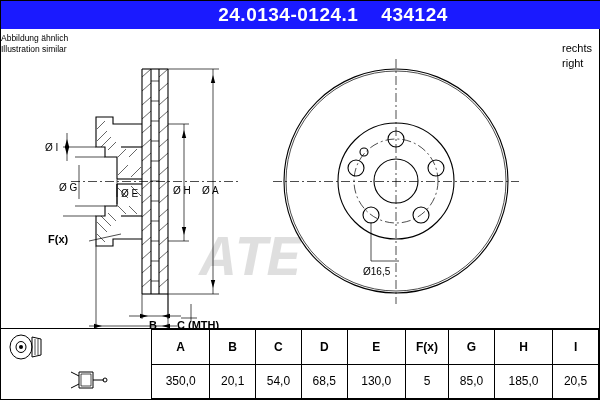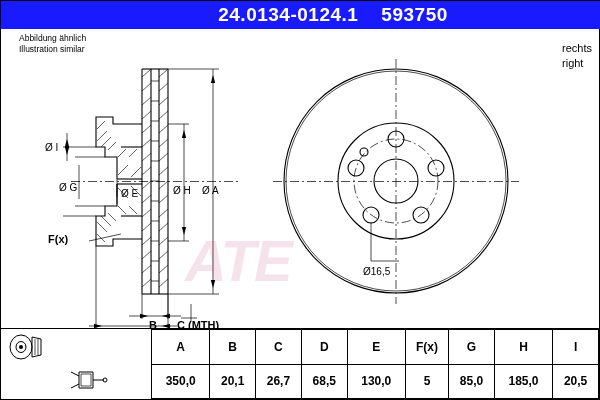--- a/index.html
+++ b/index.html
@@ -14,57 +14,57 @@
 
   
   .header{
     position:absolute;left:0;top:0;width:600px;height:28px;
     background:#1a1aff;
     display:flex;align-items:center;justify-content:center;gap:23px;padding-left:32px;
   }
   .header .t{color:#fff;font-size:19px;font-weight:bold;letter-spacing:0.5px;}
 
   
-  .note{position:absolute;left:18px;top:32px;font-size:8.5px;line-height:1.25;}
+  .note{position:absolute;left:0;top:32px;font-size:8.5px;line-height:1.25;}
 
   
   .sidenote{position:absolute;right:7px;top:40px;font-size:11px;line-height:1.35;}
 
   
   .draw{position:absolute;left:0;top:28px;width:536px;height:300px;}
 
   svg{display:block;}
   .ln{stroke:#000;fill:none;}
   .thin{stroke-width:0.7;}
   .med{stroke-width:1.1;}
   .hatch{stroke:#000;stroke-width:0.6;}
   .dash{stroke:#000;stroke-width:0.7;stroke-dasharray:9 3 2 3;fill:none;}
   .lbl{font-family:"Liberation Sans", sans-serif;font-size:10px;fill:#000;}
   .lblb{font-family:"Liberation Sans", sans-serif;font-size:11px;fill:#000;font-weight:bold;}
 
   
-  .wm{position:absolute;left:184px;top:198px;font-size:58px;font-weight:bold;font-style:italic;
-      color:#be185d;opacity:0.12;letter-spacing:-2px;}
+  .wm{position:absolute;left:200px;top:198px;font-size:58px;font-weight:bold;font-style:italic;
+      color:#000000;opacity:0.12;letter-spacing:-2px;font-family:Liberation Mono, monospace;}
 
   
   .table{position:absolute;left:0;bottom:0;width:598px;height:70px;border-top:1px solid #000;}
   table{border-collapse:collapse;width:100%;height:100%;font-size:12px;}
-  td,th{border:1px solid #000;text-align:center;vertical-align:middle;padding:0;font-weight:bold;}
+  td,th{border:1px solid #000;text-align:center;vertical-align:middle;padding:0;font-weight:normal;}
   .hdr td{font-weight:bold;height:28px;}
   .vals td{height:28px;}
   .noborder{border:none;}
 </style>
 </head>
 <body>
 
 <div class="page">
 
   <div class="header">
     <span class="t">24.0134-0124.1</span>
-    <span class="t">593750</span>
+    <span class="t">434124</span>
   </div>
 
   <div class="note">
     <div>Abbildung ähnlich</div>
     <div>Illustration similar</div>
   </div>
 
   <div class="sidenote">
     <div>rechts</div>
     <div>right</div>
@@ -280,21 +280,21 @@
             <path d="M78,4 L92,4 L92,20 L78,20 Z" fill="none" stroke="#000" stroke-width="1"></path>
             <path d="M80,6 L90,6 L90,18 L80,18 Z" fill="none" stroke="#000" stroke-width="0.7"></path>
             <line x1="92" y1="12" x2="103" y2="12" stroke="#000" stroke-width="1"></line>
             <circle cx="104" cy="12" r="2" fill="none" stroke="#000" stroke-width="1"></circle>
             <line x1="70" y1="4" x2="78" y2="8" stroke="#000" stroke-width="1"></line>
             <line x1="70" y1="20" x2="78" y2="16" stroke="#000" stroke-width="1"></line>
           </svg>
         </td>
         <td>350,0</td>
         <td>20,1</td>
-        <td>26,7</td>
+        <td>54,0</td>
         <td>68,5</td>
         <td>130,0</td>
         <td>5</td>
         <td>85,0</td>
         <td>185,0</td>
         <td>20,5</td>
       </tr>
     </tbody>
       </table>
   </div>

